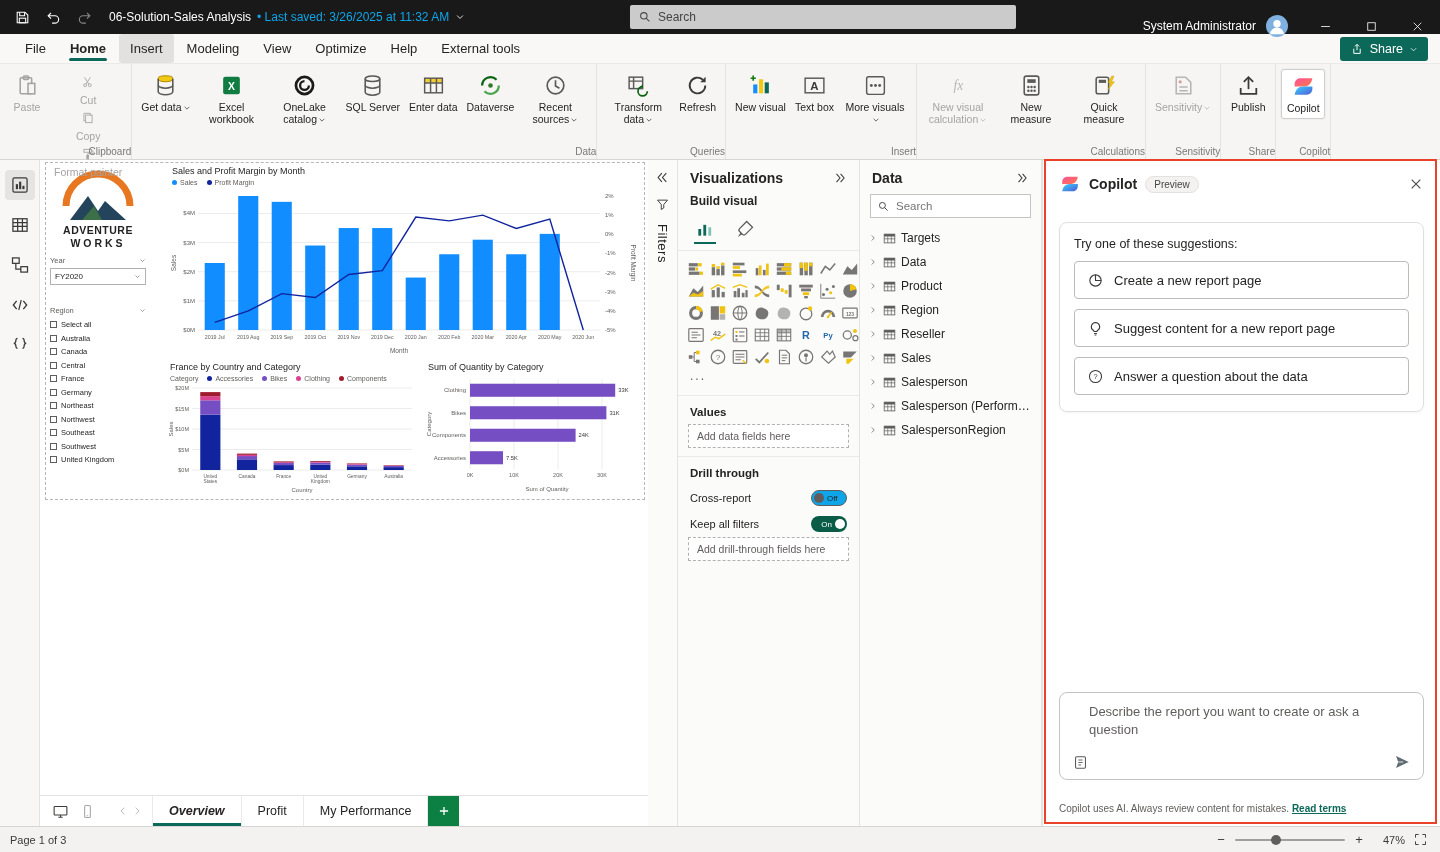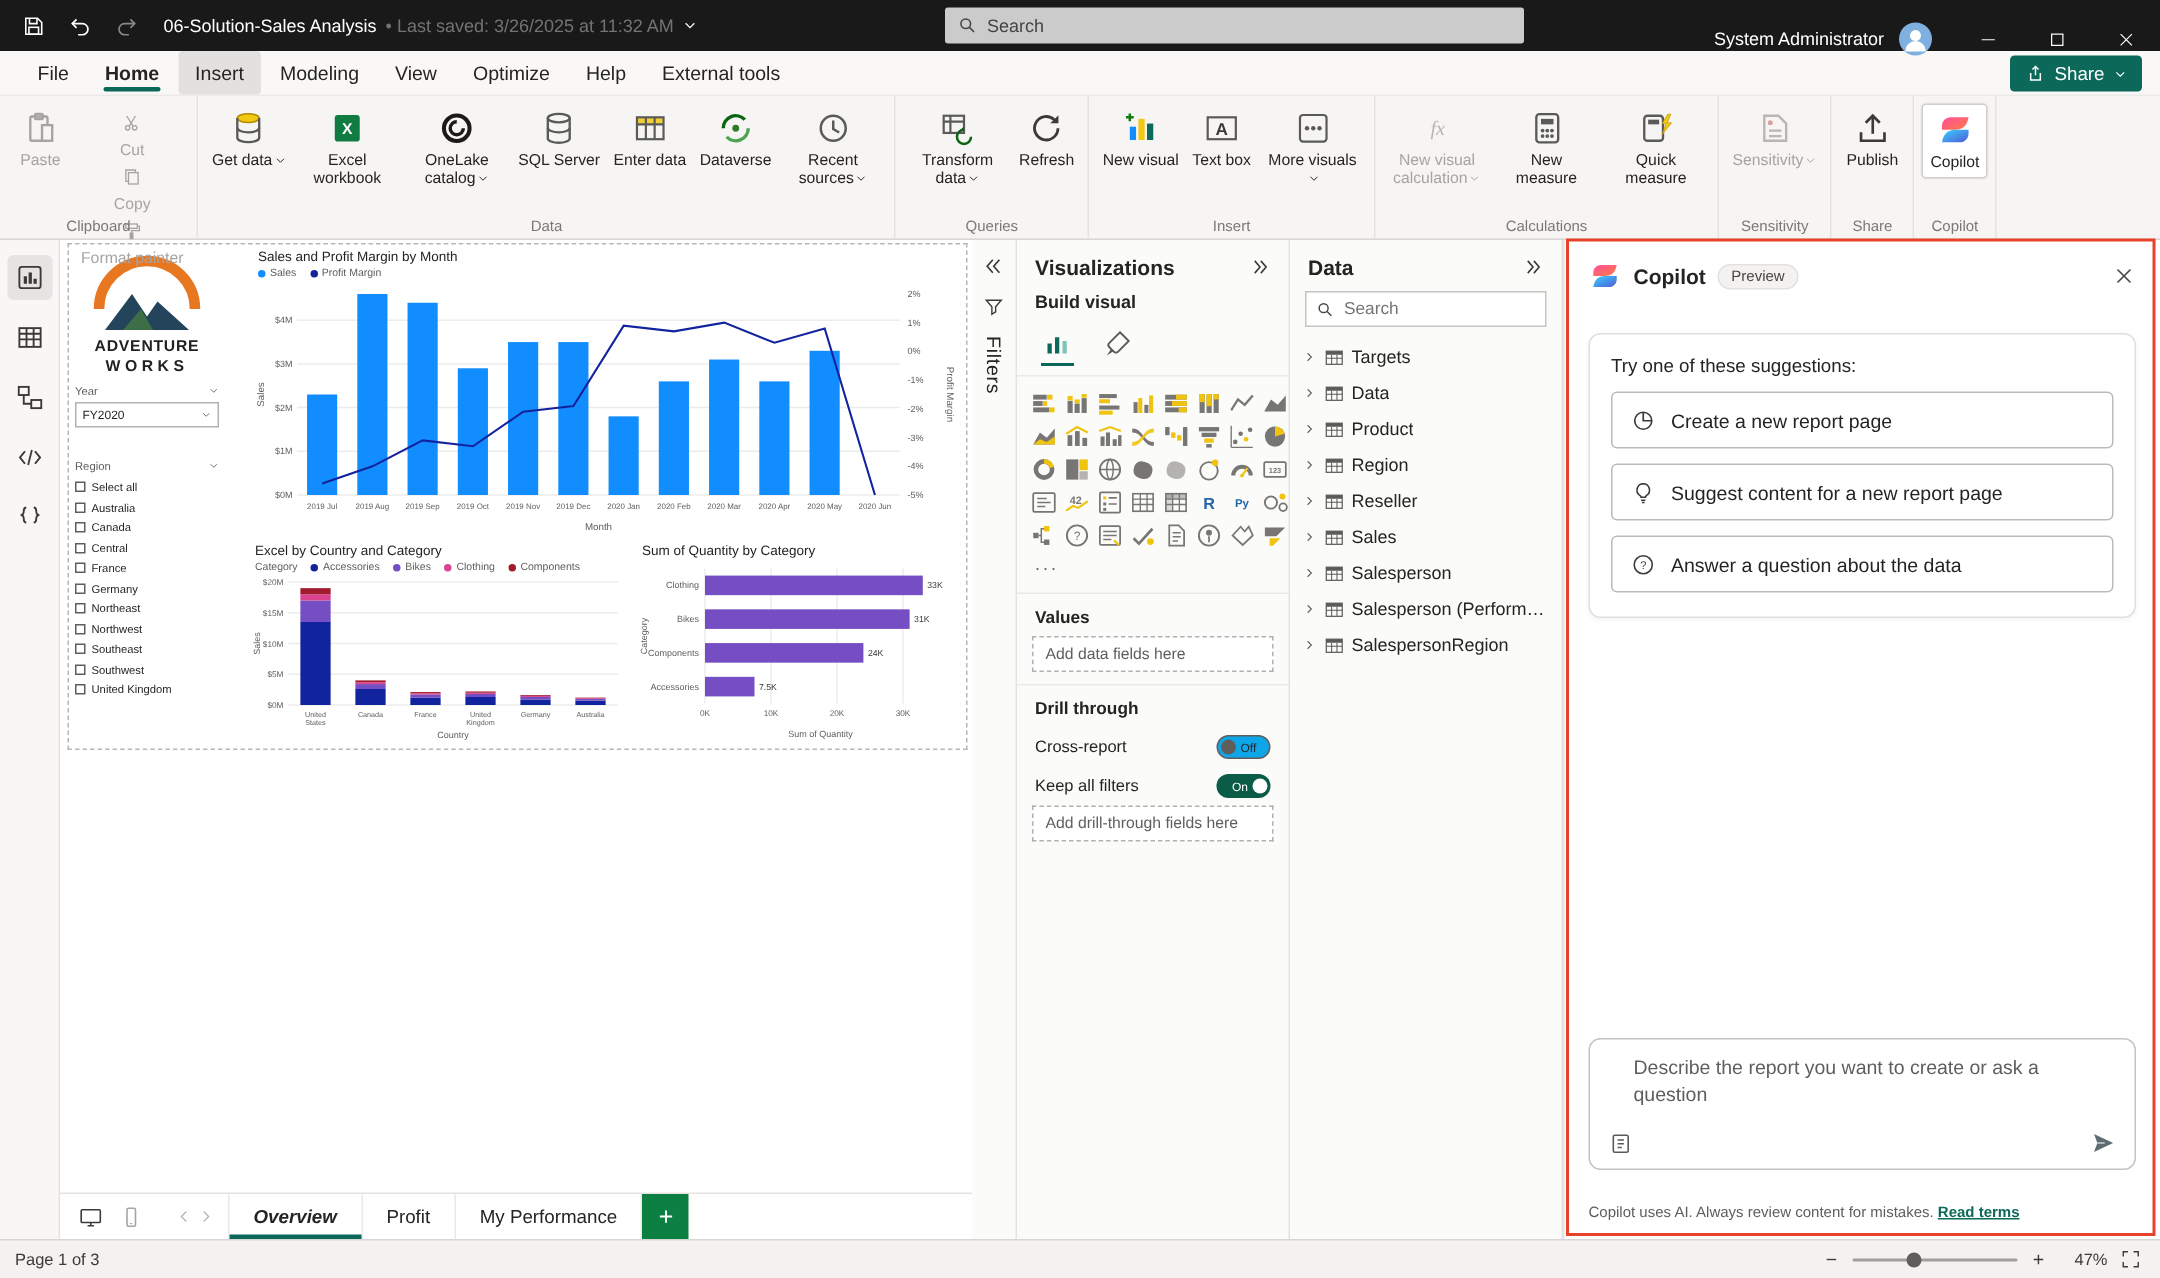--- a/index.html
+++ b/index.html
@@ -2,21 +2,21 @@
 <html><head>
 <meta charset="utf-8">
 <style>
 *{margin:0;padding:0;box-sizing:border-box;}
 html,body{width:1440px;height:852px;overflow:hidden;font-family:"Liberation Sans","DejaVu Sans",sans-serif;background:#fff;cursor:default;}
 svg{display:block;}
 
 .titlebar{position:absolute;left:0;top:0;width:1440px;height:34px;background:#191919;display:flex;align-items:center;color:#fff;z-index:20;}
 .tb-ic{width:17px;height:17px;margin-left:14px;flex:none;}
 .tb-title{font-size:12px;margin-left:16px;display:flex;align-items:center;gap:6px;white-space:nowrap;}
-.tb-sub{color:#737373;}
+.tb-sub{color:#0ea5e9;}
 .tb-caret{width:10px;height:10px;color:#fff;}
 .tb-search{position:absolute;left:630px;top:5px;width:386px;height:24px;background:#cbcbcb;border-radius:2px;display:flex;align-items:center;gap:6px;padding:0 8px;}
 .tb-search input{border:none;background:transparent;outline:none;font-size:12px;color:#333;width:100%;font-family:inherit;}
 .tb-search input::placeholder{color:#444;}
 .tb-search .tb-sic{width:14px;height:14px;flex:none;}
 .tb-right{position:absolute;right:0;top:0;height:52px;display:flex;align-items:center;}
 .tb-user{font-size:12px;margin-right:10px;}
 .avatar{width:22px;height:22px;border-radius:50%;background:#7fb0e0;overflow:hidden;margin-right:14px;}
 .win-btn{width:46px;height:34px;display:flex;align-items:center;justify-content:center;}
 .win-btn svg{width:15px;height:15px;}
@@ -26,21 +26,21 @@
 .menu-item{font-size:13px;color:#252423;padding:4px 11px;position:relative;height:100%;display:flex;align-items:center;border-radius:3px;}
 .menu-item.active{font-weight:bold;}
 .menu-item.active::after{content:"";position:absolute;left:10px;right:10px;bottom:2px;height:3px;background:#0c695a;border-radius:2px;}
 .menu-item.hovered{background:#e3e1df;}
 .share-btn{position:absolute;right:12px;top:3px;height:24px;background:#0c695a;color:#fff;border-radius:3px;display:flex;align-items:center;gap:6px;padding:0 10px;font-size:12.5px;}
 .share-btn .sic{width:14px;height:14px;}
 .share-btn .caret{width:9px;height:9px;color:#fff;}
 
 .ribbon{position:absolute;left:0;top:64px;width:1440px;height:96px;background:#f6f5f4;border-bottom:1px solid #d8d6d4;display:flex;z-index:18;}
 .rgroup{position:relative;height:100%;border-right:1px solid #e5e3e1;display:flex;flex-direction:column;align-items:center;padding:5px 5px 16px;min-width:54px;}
-.rgroup-label{position:absolute;bottom:2px;left:0;right:0;text-align:center;font-size:10px;color:#7a7977;white-space:nowrap;}
+.rgroup-label{position:absolute;bottom:2px;left:0;right:0;text-align:right;font-size:10px;color:#7a7977;white-space:nowrap;}
 .rbuttons{display:flex;align-items:flex-start;height:100%;gap:1px;}
 .rbtn{display:flex;flex-direction:column;align-items:center;gap:3px;padding:4px 4px;max-width:72px;min-width:44px;font-size:10.5px;color:#252423;text-align:center;line-height:1.15;border-radius:3px;}
 .rbtn .ric{width:25px;height:25px;flex:none;}
 .rbtn.disabled{color:#a6a4a2;}
 .rbtn.selected{background:#fff;border:1px solid #cfcecc;box-shadow:0 0 0 1px #f0efee;}
 .rlabel .caret{display:inline-block;width:8px;height:8px;vertical-align:-1px;margin-left:1px;color:inherit;}
 .small-col{display:flex;flex-direction:column;justify-content:flex-start;gap:3px;padding-top:5px;}
 .sbtn{display:flex;align-items:center;gap:5px;font-size:10.5px;color:#a6a4a2;padding:1px 4px;white-space:nowrap;flex-direction:column;}
 .sbtn .ric{width:14px;height:14px;flex:none;}
 
@@ -759,21 +759,21 @@
           <span class="rs-label">Southwest</span>
         </div>
         <div class="rs-item">
           <span class="cb"></span>
           <span class="rs-label">United Kingdom</span>
         </div>
       </div>
   </div>
 
   <div class="visual" style="left:126px;top:200px;width:254px;height:138px;">
-    <div class="vtitle">Excel by Country and Category</div>
+    <div class="vtitle">France by Country and Category</div>
     <div class="vlegend" id="c2-legend">
         <span class="lg-item">Category</span>
         <span class="lg-item"><span class="dot" style="background:#12239E"></span>Accessories</span>
         <span class="lg-item"><span class="dot" style="background:#744EC2"></span>Bikes</span>
         <span class="lg-item"><span class="dot" style="background:#D9438F"></span>Clothing</span>
         <span class="lg-item"><span class="dot" style="background:#A01B2E"></span>Components</span>
       </div>
     <div id="c2">
         <svg width="250" height="112" style="font-family:inherit">
           <line x1="26" y1="86" x2="246" y2="86" stroke="#ececec" stroke-width="1"></line>

